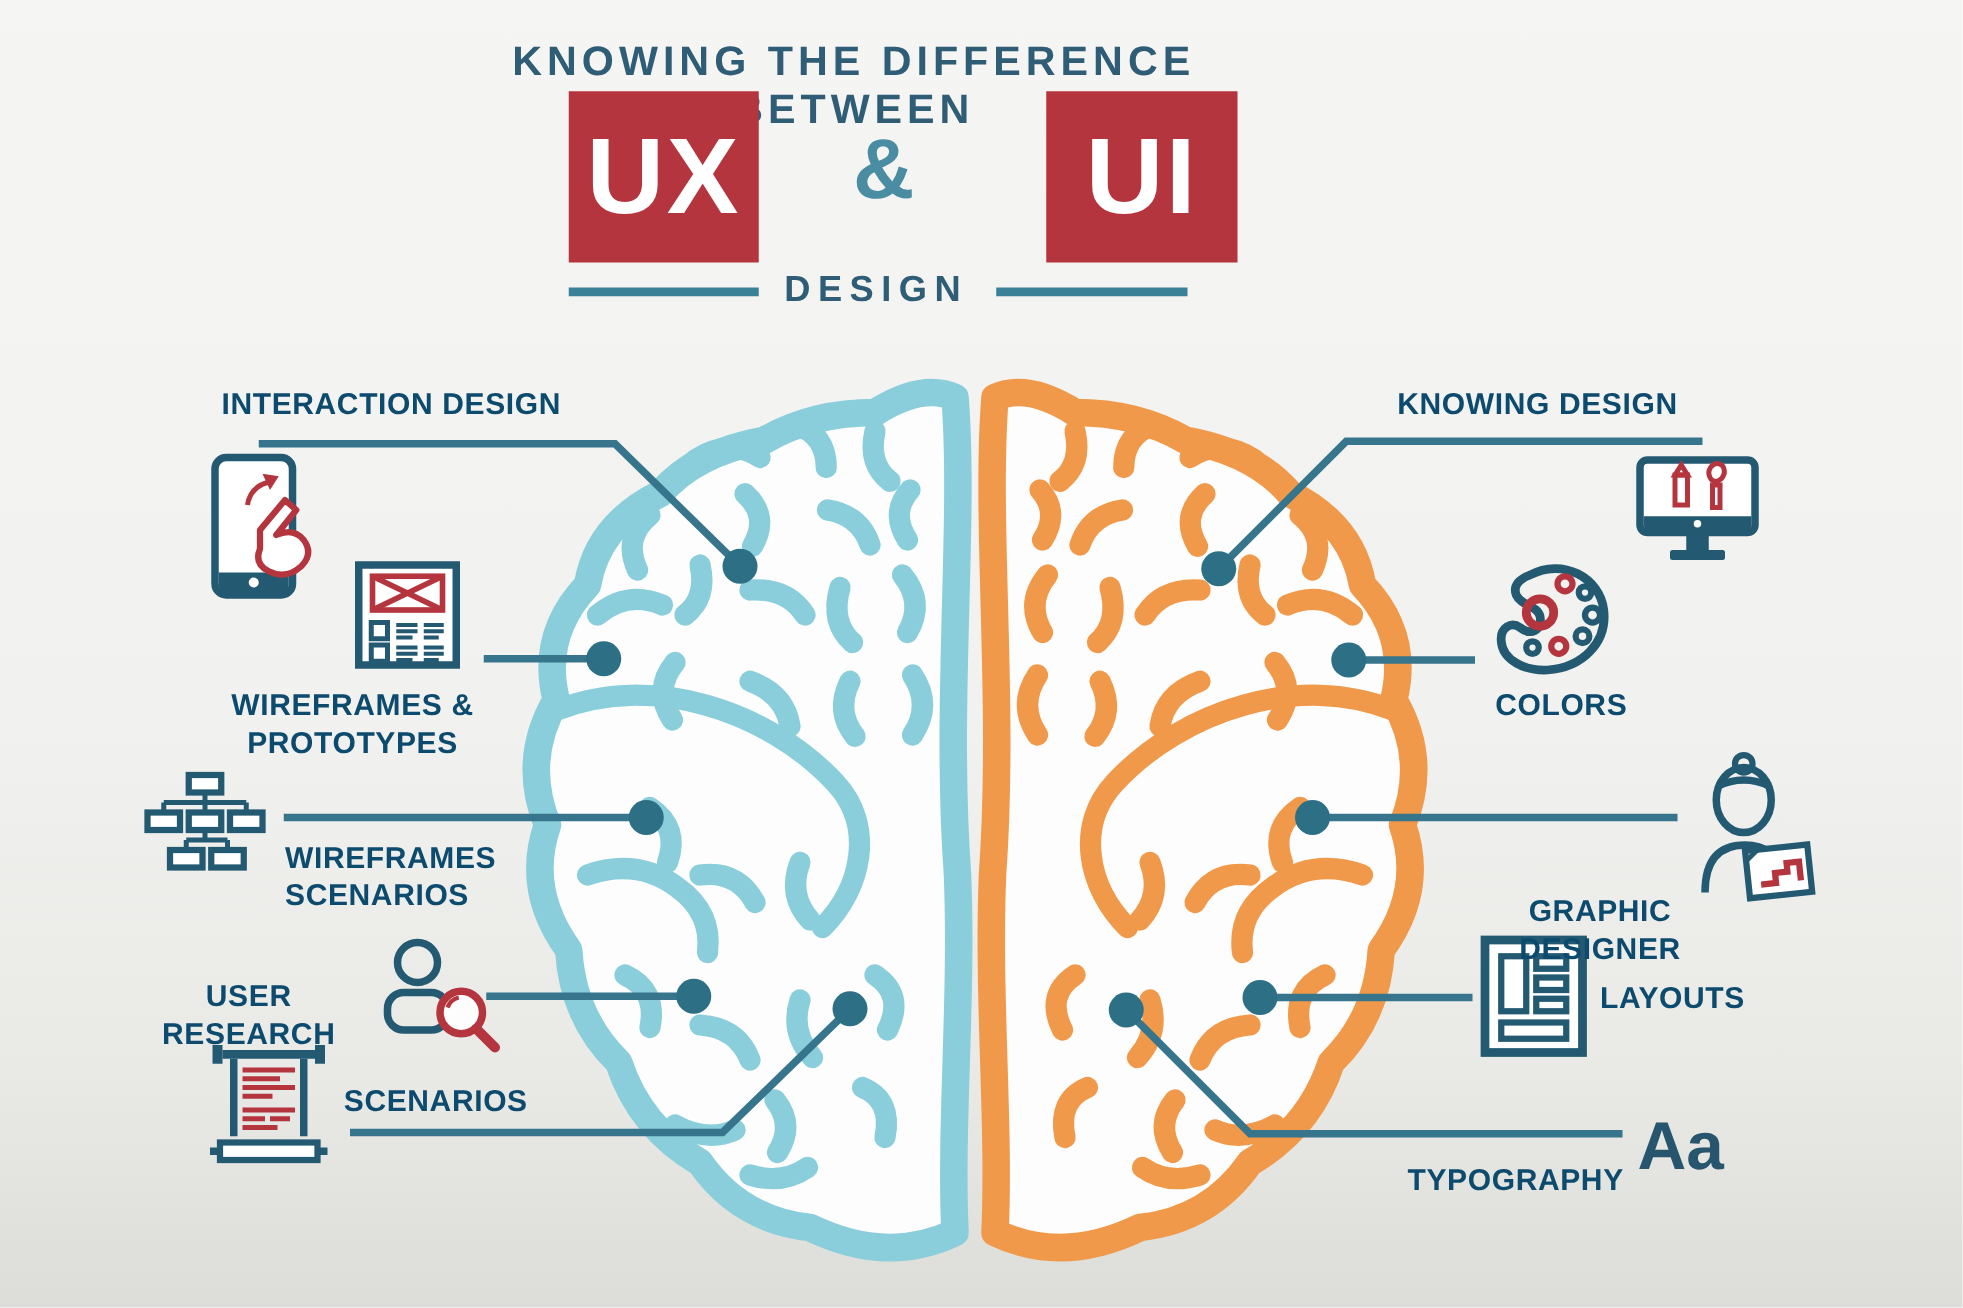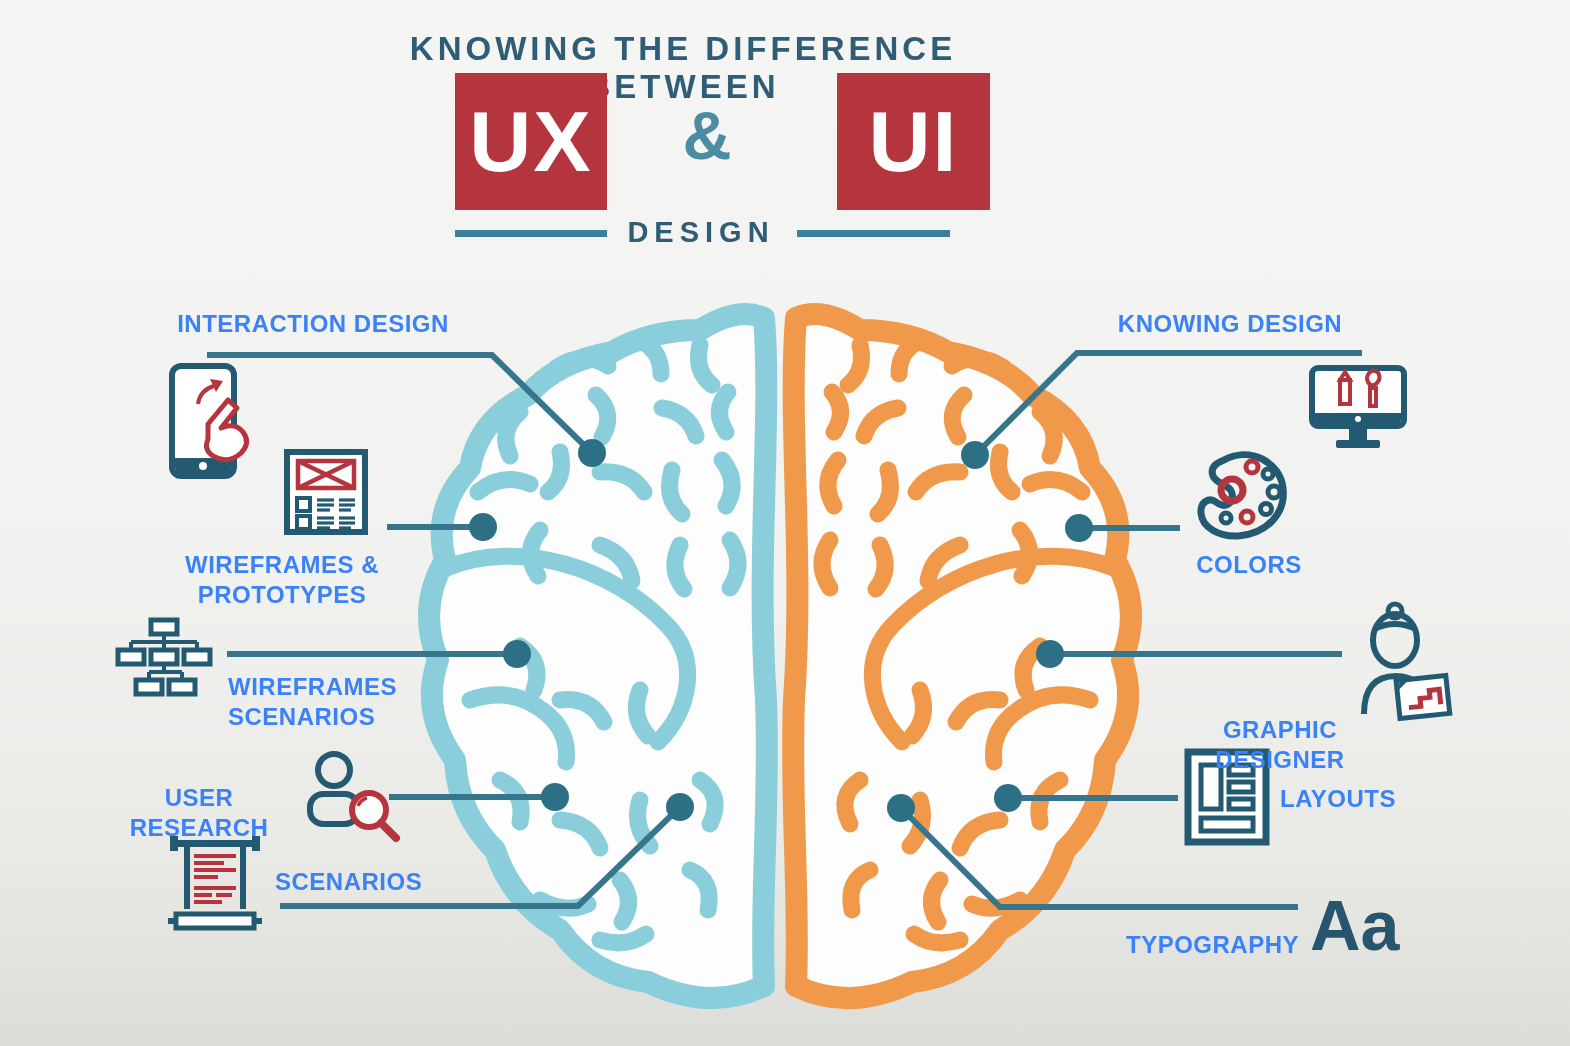--- a/index.html
+++ b/index.html
@@ -12,23 +12,23 @@
   .stage{position:absolute;inset:0;}
   .art{position:absolute;left:0;top:0;width:1570px;height:1046px;}
   .txt{position:absolute;font-weight:bold;}
   .kicker{color:#2f5d76;font-size:33px;letter-spacing:4px;text-align:center;}
   .bigbox{background:#b5353e;color:#ffffff;text-align:center;font-size:86px;
           font-weight:bold;display:flex;align-items:center;justify-content:center;
           letter-spacing:2px;}
   .underline{position:absolute;background:#3a8096;height:7px;}
   .amp{color:#4a8da2;font-size:68px;text-align:center;}
   .design-cap{color:#2f5d76;font-size:29px;letter-spacing:6px;text-align:center;}
-  .label{color:#3b82f6;font-size:24px;line-height:30px;letter-spacing:0.5px;}
+  .label{color:#0c4a6e;font-size:24px;line-height:30px;letter-spacing:0.5px;}
   .center{text-align:center;}
-  .aa{color:#27556e;font-size:70px;}
+  .aa{color:#27556e;font-size:54px;}
 </style>
 </head>
 <body>
 
 <div class="stage">
 
   <svg class="art" viewBox="0 0 1570 1046">
     <defs>
       <g id="hemi" stroke-linecap="round" stroke-linejoin="round">
 

